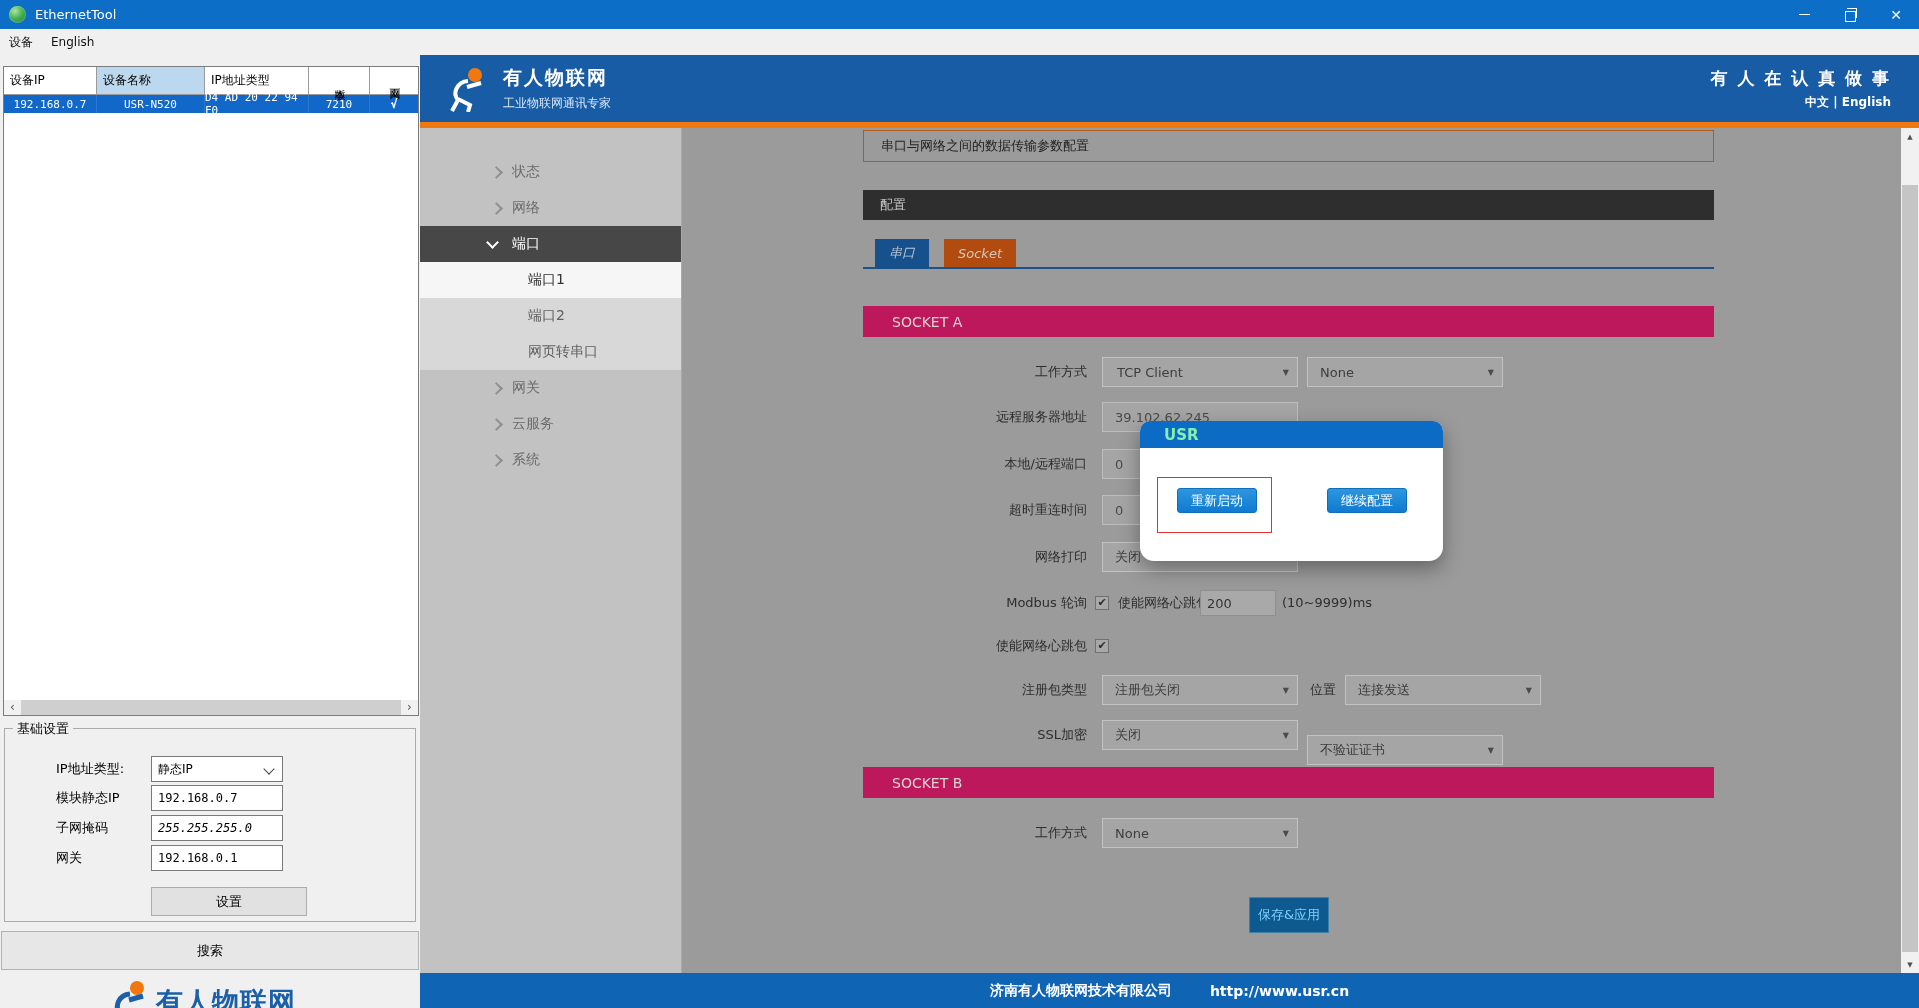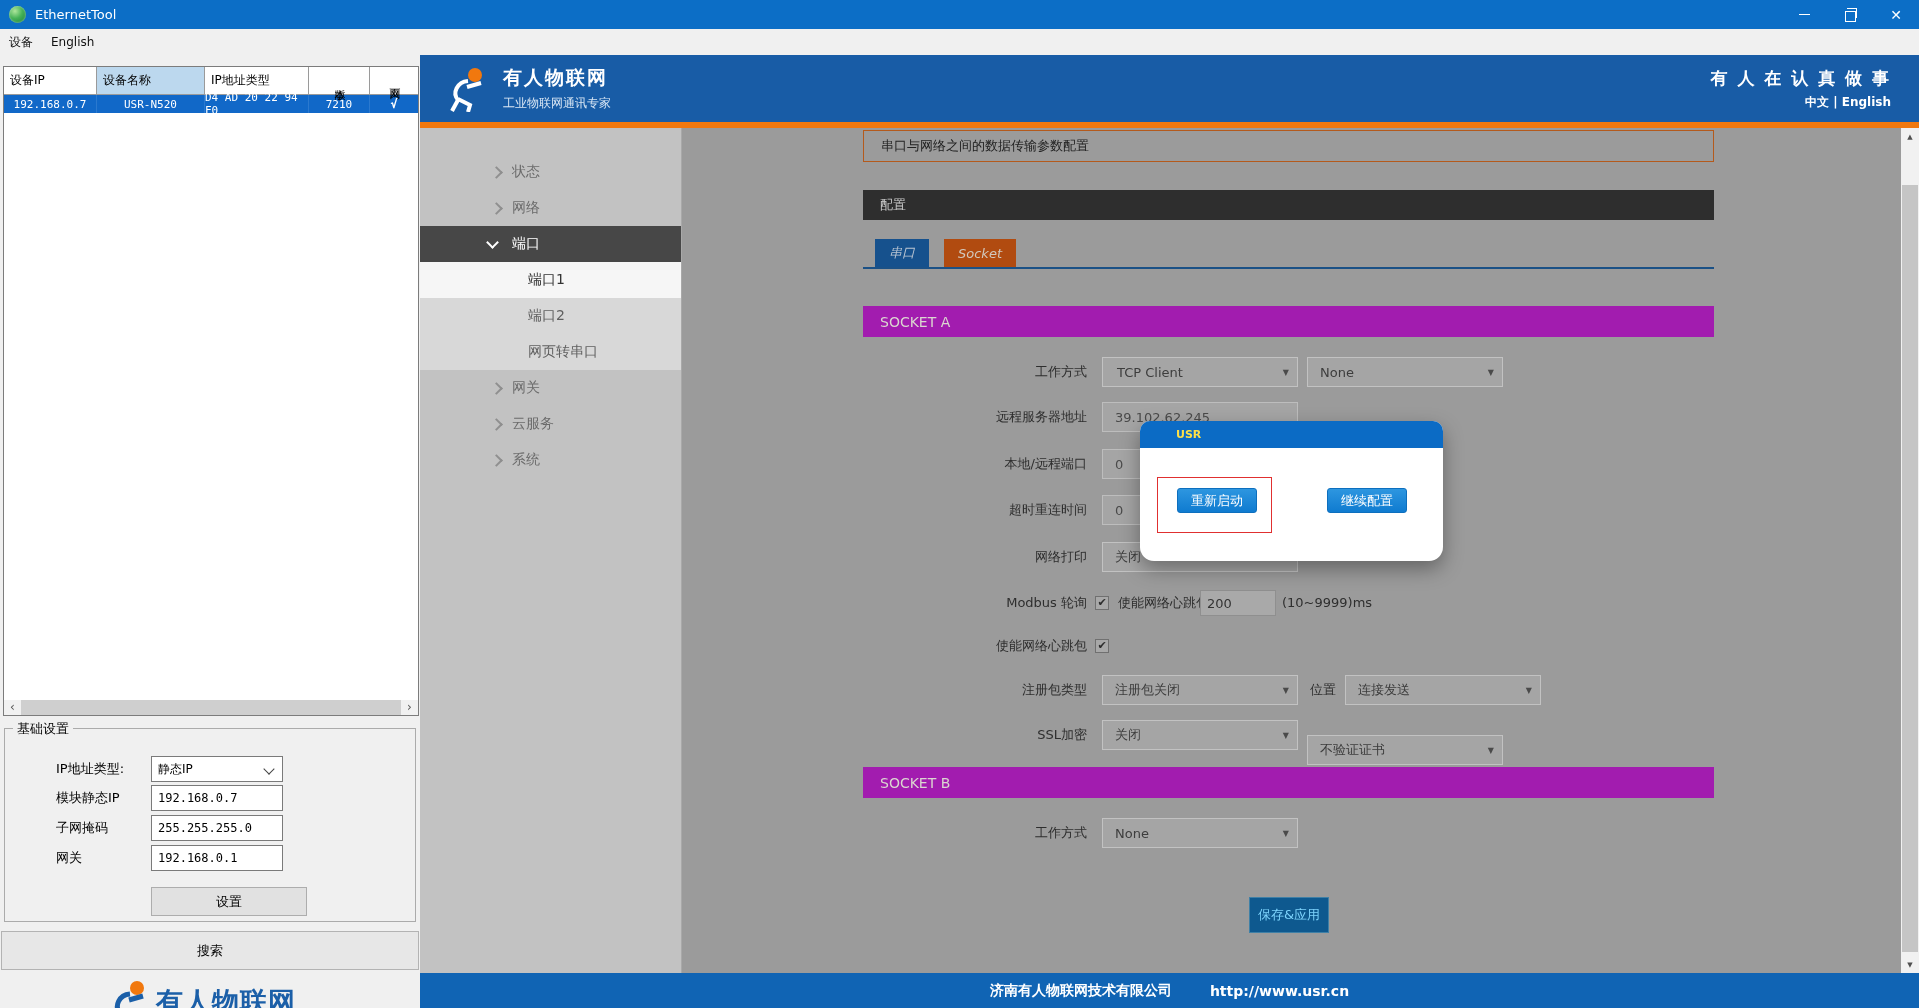--- a/index.html
+++ b/index.html
@@ -85,41 +85,41 @@
   .content{position:relative;flex:1;background:#9B9B9B;}
   .desc-box{position:absolute;left:181px;top:2px;width:851px;height:32px;border:1px solid #B45A1C;
             box-sizing:border-box;display:flex;align-items:center;padding-left:17px;font-size:13px;color:#222;}
   .config-bar{position:absolute;left:181px;top:62px;width:851px;height:30px;background:#2E2E2E;color:#C9C9C9;
               font-size:13px;display:flex;align-items:center;padding-left:17px;box-sizing:border-box;}
   .tabs{position:absolute;left:193px;top:111px;height:28px;display:flex;gap:15px;font-style:italic;}
   .tab{padding:0 14px;display:flex;align-items:center;font-size:13px;}
   .tab-serial{background:#16518D;color:#BAC5D2;}
   .tab-socket{background:#B14B10;color:#D2C8BD;}
   .tab-underline{position:absolute;left:181px;top:139px;width:851px;height:2px;background:#1B5186;}
-  .section-bar{position:absolute;left:181px;width:851px;height:31px;background:#a21caf;color:#DBD6D0;
-               font-size:14px;display:flex;align-items:center;padding-left:17px;box-sizing:border-box;}
+  .section-bar{position:absolute;left:181px;width:851px;height:31px;background:#be185d;color:#DBD6D0;
+               font-size:14px;display:flex;align-items:center;padding-left:29px;box-sizing:border-box;}
   .form-label{position:absolute;width:305px;left:100px;text-align:right;font-size:13px;color:#2E2E2E;line-height:30px;}
   .g-select{position:absolute;width:196px;height:30px;background:#A5A5A5;border:1px solid #C2C2C2;
             box-sizing:border-box;font-size:13px;color:#3D3D3D;display:flex;align-items:center;padding-left:12px;}
   .g-select .dd{position:absolute;right:8px;top:10px;font-size:8px;color:#4a4a4a;}
   .g-input{position:absolute;width:196px;height:30px;background:#A5A5A5;border:1px solid #BDBDBD;
            box-sizing:border-box;font-size:13px;color:#4A4A4A;padding:0 0 0 12px;font-family:inherit;}
   .small-input{position:absolute;width:76px;height:26px;background:#A9A9A9;border:1px solid #8F8F8F;
                box-sizing:border-box;font-size:13px;color:#333;padding:0 0 0 6px;font-family:inherit;}
   .checkbox{position:absolute;width:14px;height:14px;background:#A8A8A8;border:1px solid #707070;
             box-sizing:border-box;font-size:11px;line-height:12px;text-align:center;color:#2E2E2E;}
   .inline-label{position:absolute;font-size:13px;color:#2E2E2E;line-height:30px;}
   .save-btn{position:absolute;left:567px;top:757px;width:80px;height:36px;background:#0E598F;
             border:1px solid #3F80A6;box-sizing:border-box;color:#7dd3fc;font-size:13px;
             display:flex;align-items:center;justify-content:center;margin-top:12px;}
   
   .modal{position:absolute;left:458px;top:293px;width:303px;height:140px;z-index:20;background:#fff;
          border-radius:10px 10px 14px 14px;box-shadow:0 8px 20px rgba(0,0,0,.35);}
-  .modal-title{height:27px;background:#0B6BC5;border-radius:10px 10px 0 0;color:#fde047;font-weight:bold;
-               font-size:11px;display:flex;align-items:center;padding-left:36px;}
+  .modal-title{height:27px;background:#0B6BC5;border-radius:10px 10px 0 0;color:#86efac;font-weight:bold;
+               font-size:15px;display:flex;align-items:center;padding-left:24px;}
   .modal-red{position:absolute;left:17px;top:56px;width:115px;height:56px;border:1px solid #E03030;box-sizing:border-box;}
   .modal-btn{position:absolute;top:67px;width:80px;height:25px;border-radius:3px;color:#fff;font-size:13px;
              background:linear-gradient(#2D96E0,#0F7BD0);border:1px solid #0D6FBE;box-sizing:border-box;
              display:flex;align-items:center;justify-content:center;}
   .btn-restart{left:37px;}
   .btn-continue{left:187px;}
   
   .vscroll{width:18px;flex:none;background:#F1F1F1;position:relative;}
   .vs-arrow{position:absolute;left:0;width:18px;height:17px;display:flex;align-items:center;justify-content:center;
             font-size:7px;color:#505050;}
@@ -193,21 +193,21 @@
         <span class="bg-label" style="top:27px;">IP地址类型:</span>
         <div class="win-select" style="top:27px;">
           <span>静态IP</span>
           <span class="wchev"></span>
         </div>
 
         <span class="bg-label" style="top:56px;">模块静态IP</span>
         <input class="win-input" style="top: 56px;" value="192.168.0.7">
 
         <span class="bg-label" style="top:86px;">子网掩码</span>
-        <input class="win-input" style="top: 86px;" value="255.255.255.0">
+        <input class="win-input" style="top: 86px; font-style: italic;" value="255.255.255.0">
 
         <span class="bg-label" style="top:116px;">网关</span>
         <input class="win-input" style="top: 116px;" value="192.168.0.1">
 
         <div class="set-btn">设置</div>
       </div>
 
       <div class="search-btn">搜索</div>
 
       <div class="left-logo">

